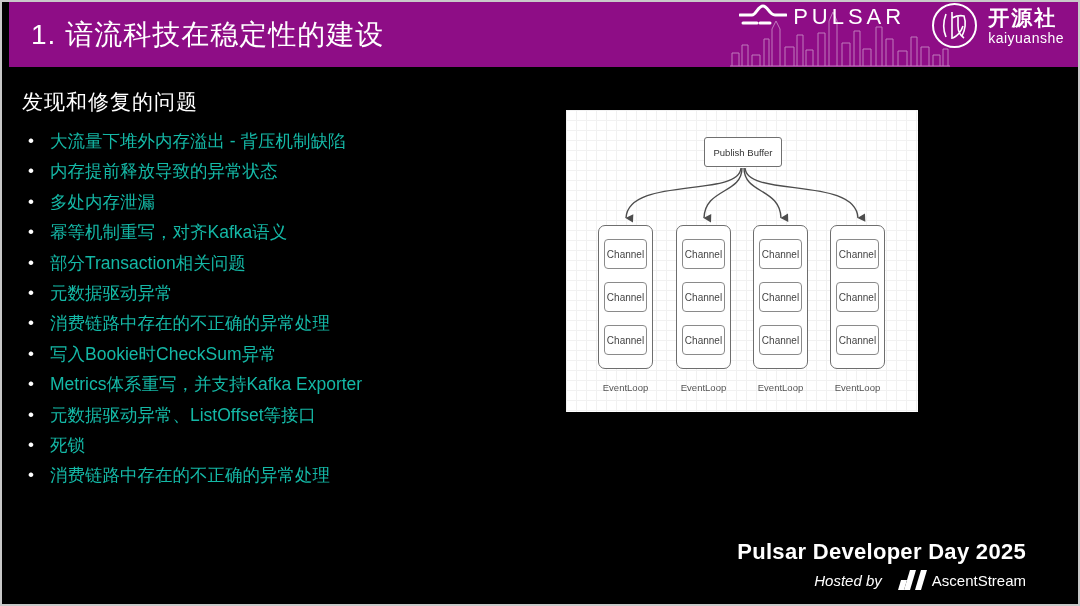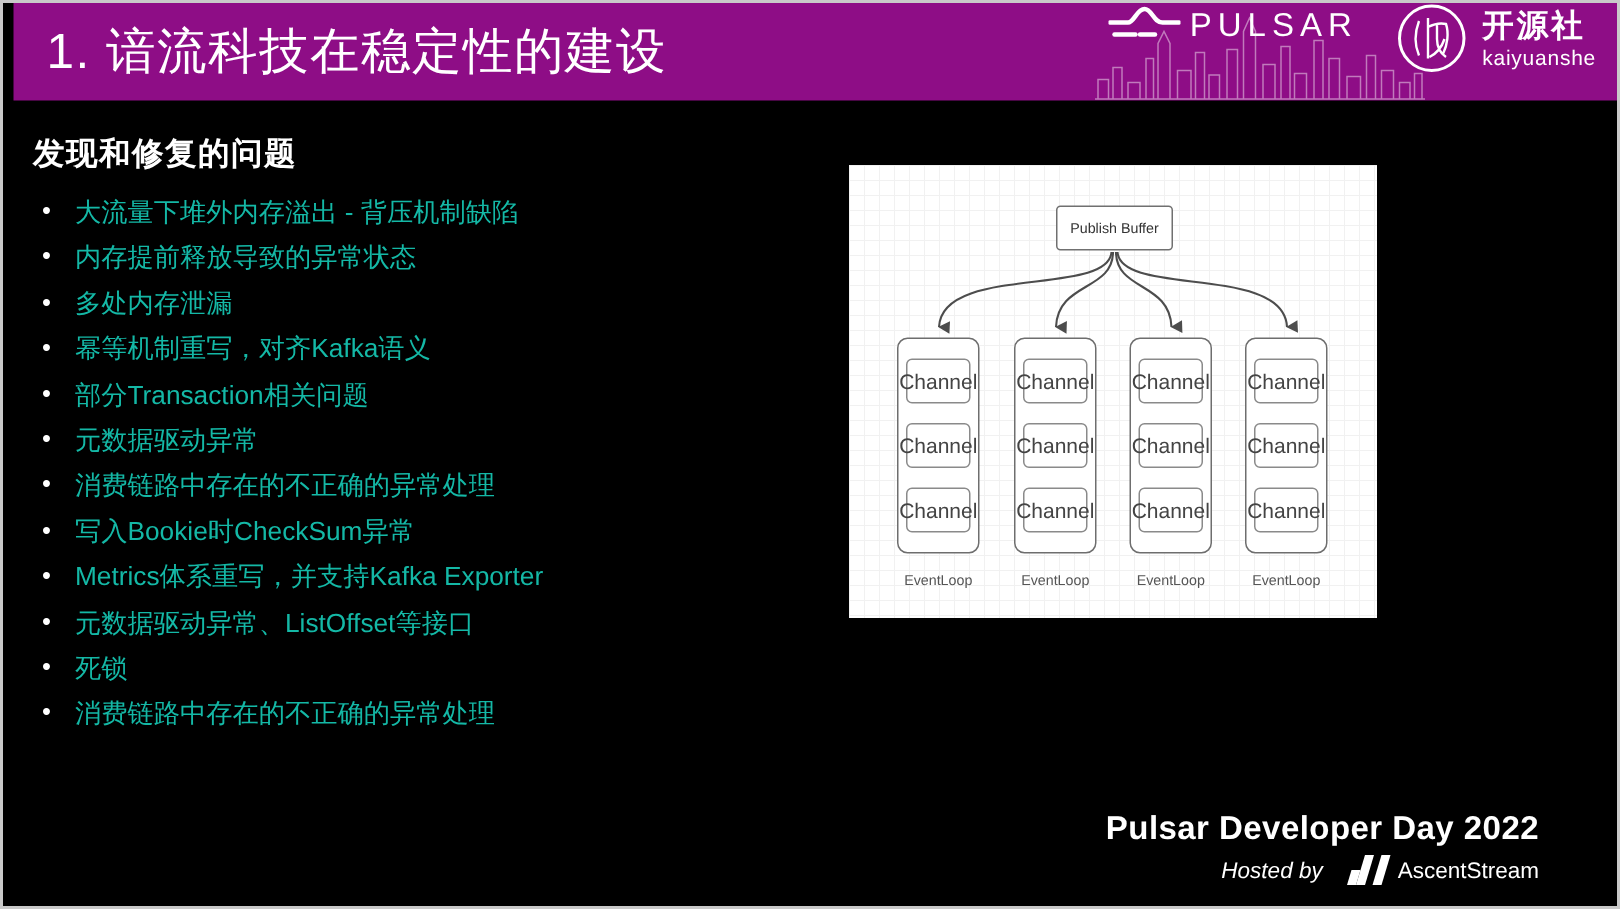--- a/index.html
+++ b/index.html
@@ -11,40 +11,40 @@
     background:#000; border:2px solid #c9c9c9; overflow:hidden;
   }
 
   
   .header {
     position:absolute; top:0; left:7px; right:0; height:65px;
     background:#8E0D86; overflow:hidden;
   }
   .header-title {
     position:absolute; left:22px; top:50%; transform:translateY(-50%);
-    color:#fff; font-size:33px; font-weight:500; letter-spacing:1px; white-space:nowrap;
+    color:#fff; font-size:28px; font-weight:500; letter-spacing:1px; white-space:nowrap;
   }
   .skyline { position:absolute; right:128px; bottom:0; opacity:.45; }
   .header-right {
     position:absolute; right:14px; top:0; height:100%;
     display:flex; align-items:flex-start; gap:26px;
   }
   .pulsar-logo { display:flex; align-items:center; gap:6px; }
   .pulsar-wordmark {
     color:#fff; font-size:22px; font-weight:400; letter-spacing:4px; line-height:1;
   }
   .kaiyuanshe { display:flex; align-items:center; gap:10px; }
   .kys-text { display:flex; flex-direction:column; line-height:1; }
   .kys-zh { color:#fff; font-size:21px; font-weight:700; letter-spacing:2px; }
   .kys-en { color:#fff; font-size:14px; margin-top:3px; letter-spacing:.5px; }
 
   
   .content-heading {
     position:absolute; left:20px; top:86px;
-    color:#fff; font-size:21px; font-weight:700; letter-spacing:1px;
+    color:#fff; font-size:21px; font-weight:400; letter-spacing:1px;
   }
   .bullet-list {
     position:absolute; left:24px; top:124px; width:530px; list-style:none;
   }
   .bullet-list li {
     position:relative; color:#14b8a6; font-size:17.5px; line-height:30.4px;
     padding-left:24px; white-space:nowrap;
   }
   .bullet-list li::before {
     content:"•"; position:absolute; left:2px; top:0; color:#fff; font-size:17px;
@@ -68,21 +68,21 @@
   .arrows-svg { position:absolute; left:0; top:0; }
   .eventloop-col {
     position:absolute; top:115px; width:55px; height:144px;
     background:#fff; border:1.5px solid #6e6e6e; border-radius:7px;
     display:flex; flex-direction:column; align-items:center; justify-content:space-evenly;
   }
   .col-1 { left:32px; } .col-2 { left:110px; } .col-3 { left:187px; } .col-4 { left:264px; }
   .channel-box {
     width:43px; height:30px; background:#fff; border:1.3px solid #8a8a8a; border-radius:4px;
     display:flex; align-items:center; justify-content:center;
-    font-size:14px; color:#444;
+    font-size:10px; color:#444;
   }
   .eventloop-label {
     position:absolute; top:272px; width:55px; text-align:center;
     font-size:9.5px; color:#555;
   }
   .el-1 { left:32px; } .el-2 { left:110px; } .el-3 { left:187px; } .el-4 { left:264px; }
 
   
   .footer { position:absolute; right:52px; bottom:14px; text-align:right; }
   .footer-title { color:#fff; font-size:22px; font-weight:700; letter-spacing:.3px; }
@@ -187,21 +187,21 @@
       <div class="channel-box">Channel</div>
     </div>
 
     <div class="eventloop-label el-1">EventLoop</div>
     <div class="eventloop-label el-2">EventLoop</div>
     <div class="eventloop-label el-3">EventLoop</div>
     <div class="eventloop-label el-4">EventLoop</div>
   </div>
 
   <div class="footer">
-    <div class="footer-title">Pulsar Developer Day 2022</div>
+    <div class="footer-title">Pulsar Developer Day 2025</div>
     <div class="footer-host">
       <span class="hosted-by">Hosted by</span>
       <span class="host-brand">
         <svg width="34" height="20" viewBox="0 0 34 20" fill="#ffffff">
           <path d="M8 20 L14 0 L20 0 L14 20 Z"></path>
           <path d="M19 20 L25 0 L31 0 L25 20 Z"></path>
           <path d="M2 20 L5 10 L11 10 L8 20 Z"></path>
         </svg>
         <span class="host-name">AscentStream</span>
       </span>

